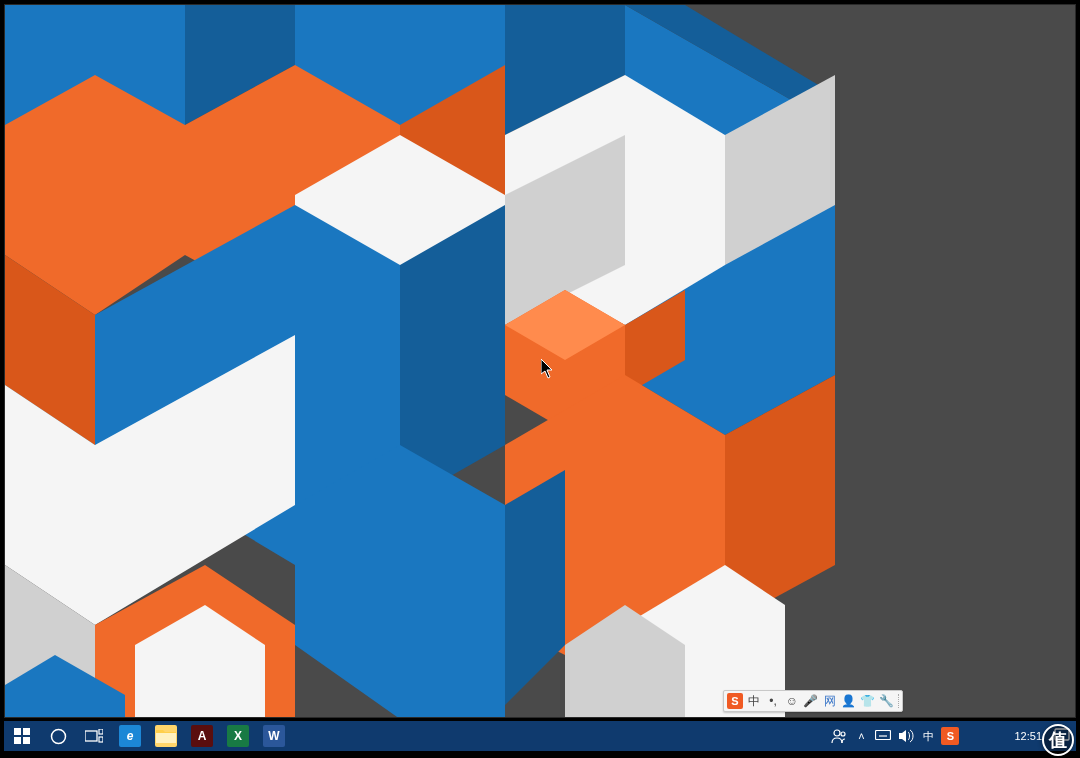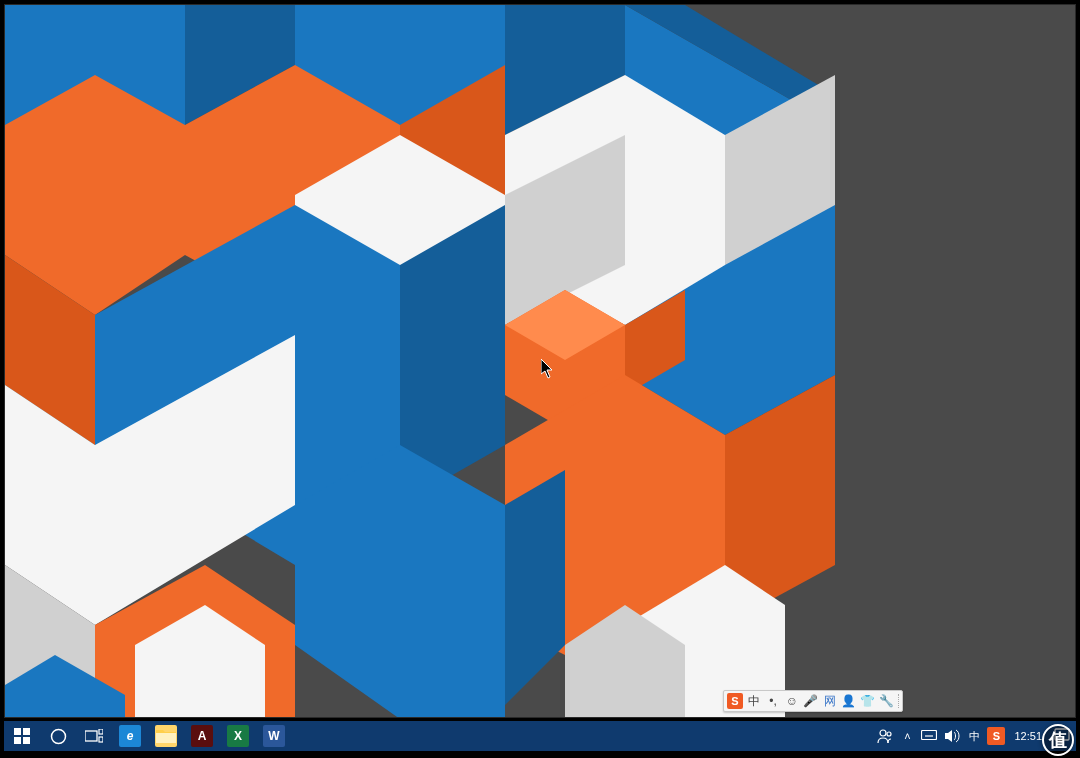--- a/index.html
+++ b/index.html
@@ -98,21 +98,21 @@
     min-width: 20px;
   }
   .tray-item.sogou-s {
     background: #f05a23;
     width: 18px; height: 18px;
     min-width: 18px;
     border-radius: 2px;
     font-weight: bold;
     margin: 0 3px;
   }
-  .clock { padding: 8px 6px; }
+  .clock { padding: 8px 6px; margin-left: 46px; }
   .notif-btn { width: 28px; }
 
   .watermark {
     position: absolute;
     bottom: 2px; right: 6px;
     z-index: 200;
     display: flex;
     align-items: center;
     color: #fff;
     font-size: 22px;

